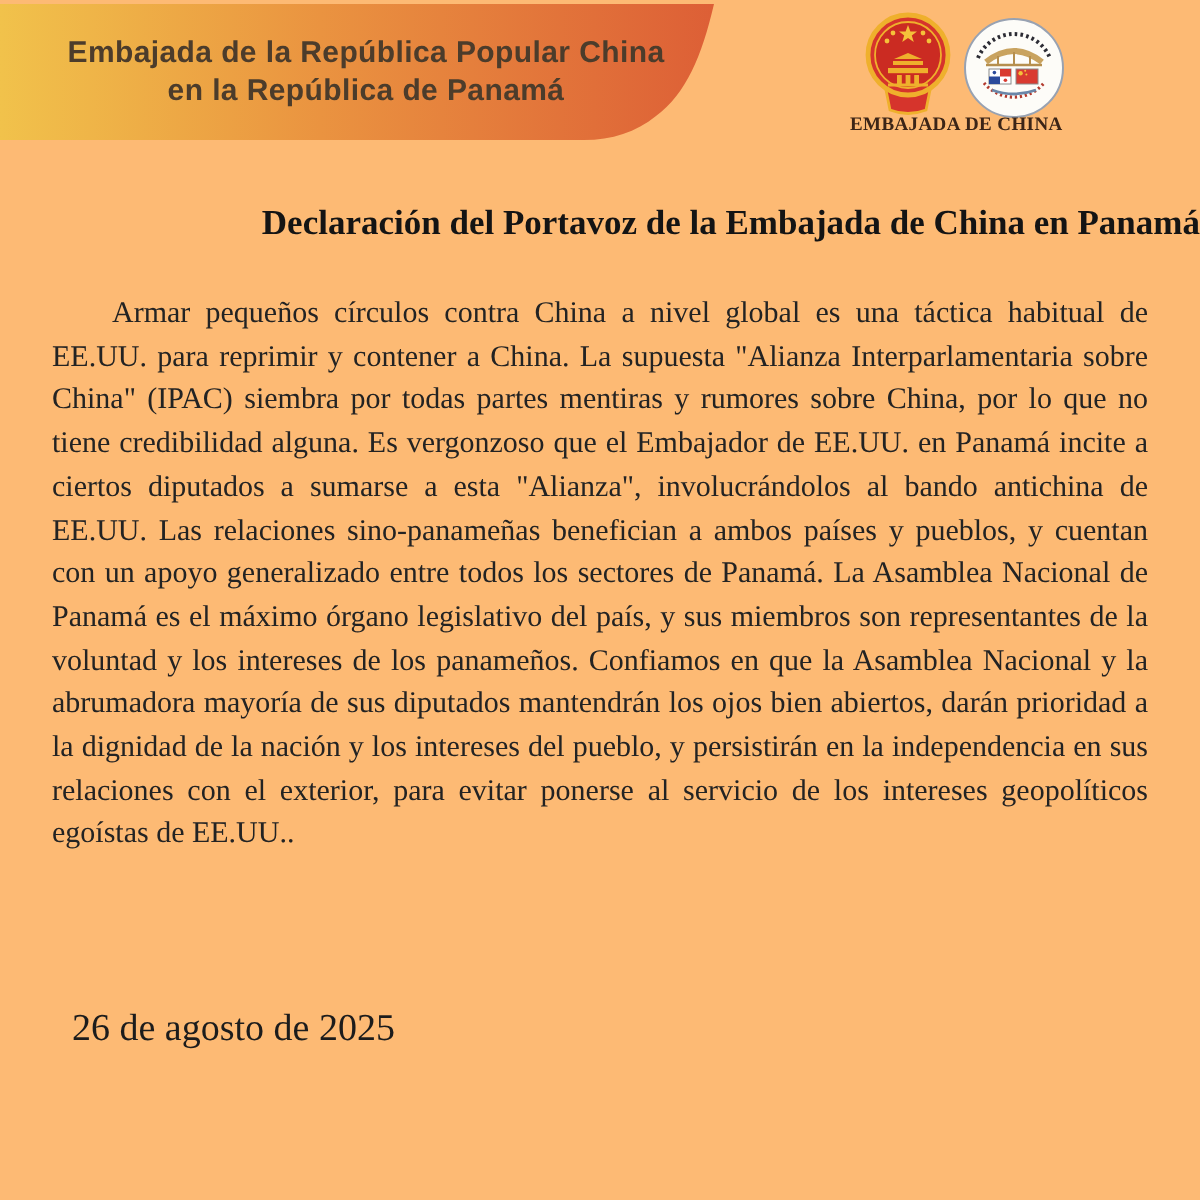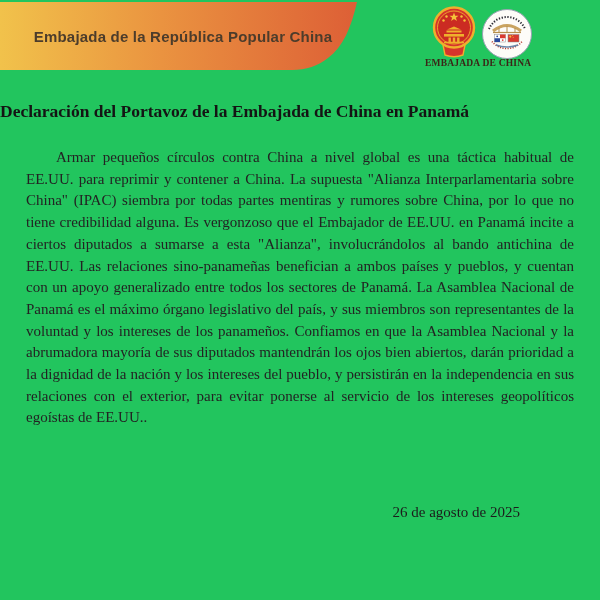--- a/index.html
+++ b/index.html
@@ -1,19 +1,19 @@
 <!DOCTYPE html>
 <html><head>
 <meta charset="utf-8">
 <style>
   html,body{margin:0;padding:0;}
   .page{
     position:relative;
     width:600px;height:600px;
-    background:#22c55e;
+    background:#fdba74;
     overflow:hidden;
     font-family:"Liberation Serif", serif;
   }
   
   .banner{
     position:absolute;left:0;top:2px;width:360px;height:68px;
   }
   .banner svg{position:absolute;left:0;top:0;}
   .banner-text{
     position:absolute;left:18px;top:0;width:330px;height:68px;
@@ -29,50 +29,51 @@
   .emblem-caption{
     position:absolute;left:0;top:53px;width:112px;
     text-align:left;
     font-family:"Liberation Serif", serif;
     font-weight:bold;font-size:9.5px;letter-spacing:.2px;
     color:#3c2517;
   }
   
   .doc-title{
     position:absolute;left:0;top:101px;width:600px;
-    text-align:left;font-weight:bold;font-size:17.5px;color:#141414;
+    text-align:right;font-weight:bold;font-size:17.5px;color:#141414;
   }
   .doc-body{
     position:absolute;left:26px;top:147px;width:548px;
     font-size:15px;line-height:21.7px;color:#232323;
     text-align:justify;text-indent:30px;
   }
   .doc-date{
     position:absolute;left:0;top:504px;width:520px;
-    text-align:right;font-size:15px;color:#1c1c1c;
+    font-size:19px;color:#1c1c1c;padding-left:36px;
   }
 </style>
 </head>
 <body>
 
 <div class="page">
 
   <div class="banner">
     <svg width="360" height="68" viewBox="0 0 360 68" aria-hidden="true">
       <defs>
         <linearGradient id="bannerGrad" x1="0" y1="0" x2="1" y2="0">
           <stop offset="0" stop-color="#f1c24b"></stop>
           <stop offset="0.45" stop-color="#ea9340"></stop>
           <stop offset="1" stop-color="#dd5f36"></stop>
         </linearGradient>
       </defs>
       <path d="M0,0 H357 C351,26 343,45 328,56 C318,64 306,68 292,68 H0 Z" fill="url(#bannerGrad)"></path>
     </svg>
     <div class="banner-text">
       <span>Embajada de la República Popular China</span>
+      <span>en la República de Panamá</span>
     </div>
   </div>
 
   <div class="emblems">
 
     <svg class="prc-emblem" width="46" height="53" viewBox="0 0 46 53" aria-hidden="true">
       <path d="M12,39 L34,39 L32,49 Q23,52.5 14,49 Z" fill="#d6342c" stroke="#efb02c" stroke-width="1.4"></path>
       <circle cx="23" cy="21.5" r="20" fill="#d6342c" stroke="#efb02c" stroke-width="2.4"></circle>
       <circle cx="23" cy="21.5" r="16.5" fill="#cb2b22" stroke="#efb02c" stroke-width="0.9"></circle>
       <polygon points="23,6.5 24.2,9.8 27.5,9.8 24.9,11.8 25.9,15 23,13 20.1,15 21.1,11.8 18.5,9.8 21.8,9.8" fill="#f5c13a"></polygon>

